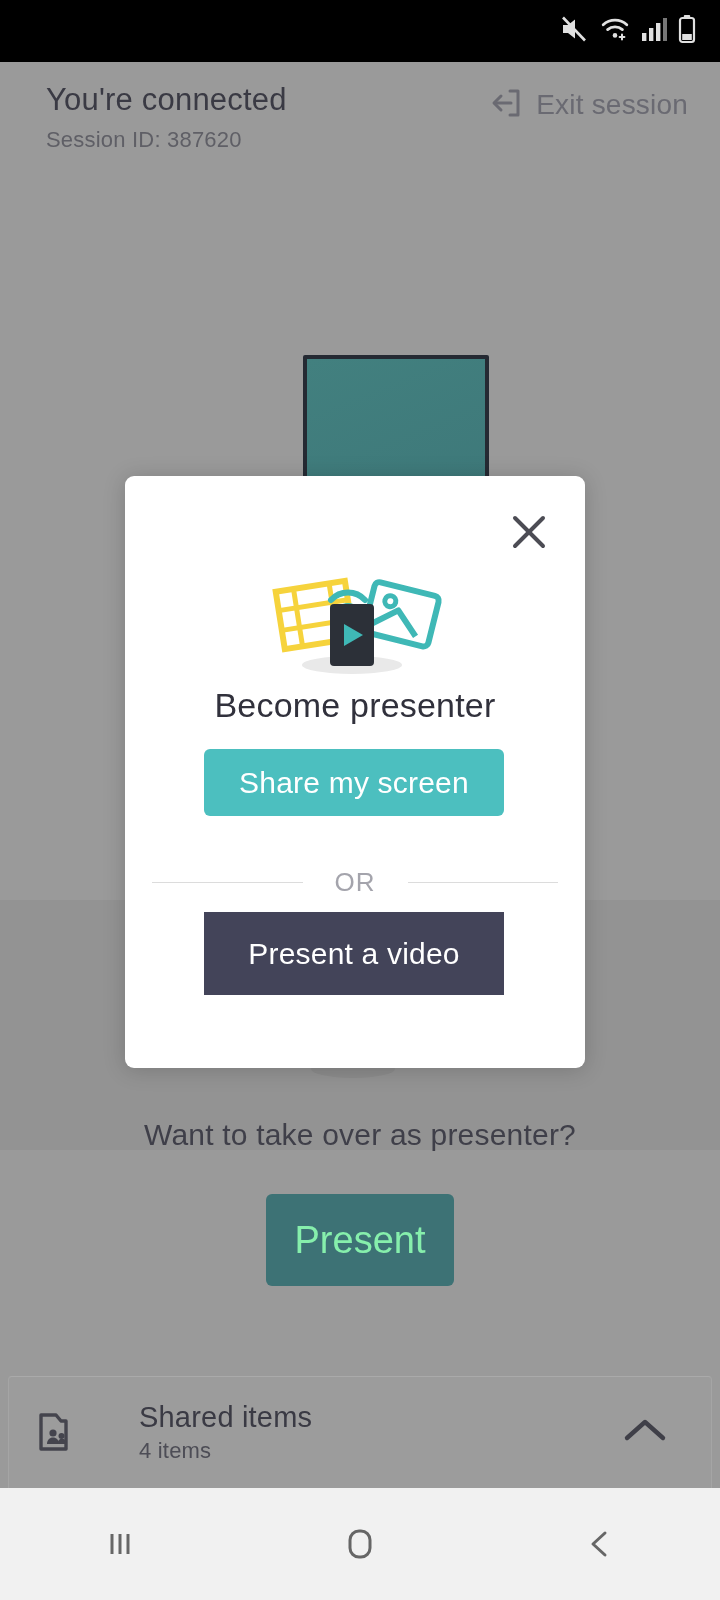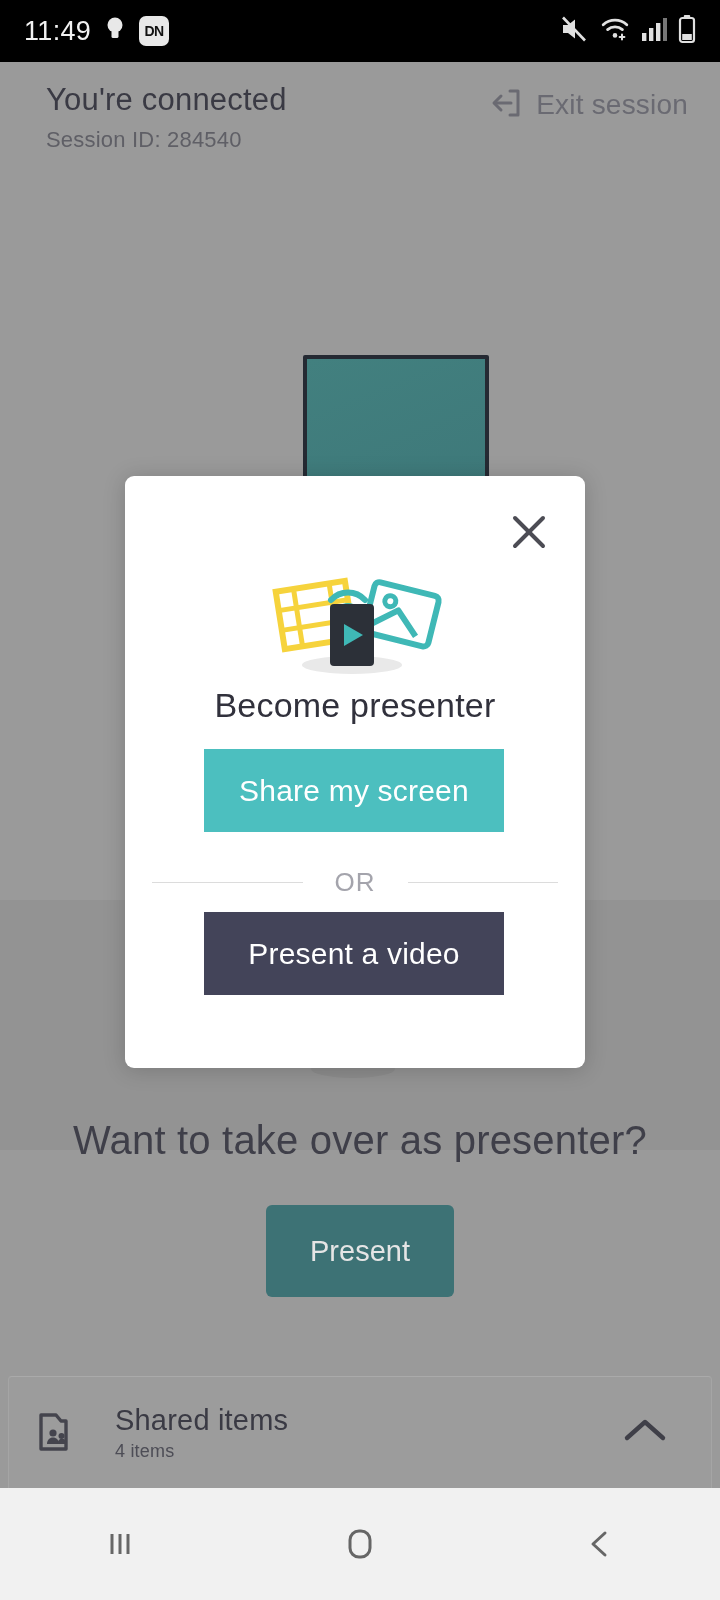--- a/index.html
+++ b/index.html
@@ -101,51 +101,52 @@
     transform:skewY(-7deg);
   }
   #wifi-arcs { position:absolute; left:228px; top:404px; }
 
   
   #takeover-section {
     position:absolute; left:0; top:1118px;
     width:720px; text-align:center;
   }
   #takeover-text {
-    font-size:40px; color:#3f3f49; letter-spacing:.2px;
+    font-size:30px; color:#3f3f49; letter-spacing:.2px;
   }
   #present-button {
     display:inline-block; margin-top:42px;
     width:188px; height:92px; line-height:92px;
-    background:#3d7275; color:#e5e5e5;
-    font-size:29px; border-radius:6px;
+    background:#3d7275; color:#86efac;
+    font-size:38px; border-radius:6px;
     border:none; cursor:pointer;
     font-family:"Liberation Sans", sans-serif;
   }
 
   
   #shared-items-sheet {
     position:absolute; left:8px; bottom:112px;
     width:704px; height:112px;
     background:#9c9c9c;
     border-top:1px solid #aaa;
     border-left:1px solid #a5a5a5;
     border-right:1px solid #a5a5a5;
     border-radius:4px 4px 0 0;
     display:flex; align-items:center;
     padding:0 28px;
     cursor:pointer;
+    gap:24px;
   }
   #shared-folder-icon { flex:0 0 auto; margin-right:26px; }
   #shared-items-texts { flex:1 1 auto; }
   #shared-items-title {
     font-size:29px; color:#3a3a44; letter-spacing:.2px;
   }
   #shared-items-count {
-    font-size:18px; color:#4d4d56; margin-top:4px; letter-spacing:.2px;
+    font-size:22px; color:#4d4d56; margin-top:4px; letter-spacing:.2px;
   }
   #shared-items-chevron { flex:0 0 auto; margin-right:14px; }
 
   
   #nav-bar {
     position:absolute; left:0; bottom:0;
     width:720px; height:112px;
     background:#f1f1f1;
     display:flex; align-items:center; justify-content:space-around;
   }
@@ -175,23 +176,23 @@
     width:460px; height:112px;
     display:flex; align-items:center; justify-content:center;
   }
   #modal-title {
     position:absolute; left:0; top:210px;
     width:460px; text-align:center;
     font-size:34px; color:#31313c; letter-spacing:.2px;
   }
   #share-screen-button {
     position:absolute; left:79px; top:273px;
-    width:300px; height:83px;
+    width:300px; height:67px;
     background:#4cbfbf; color:#ffffff;
-    font-size:30px; border:none; border-radius:0;
+    font-size:30px; border:none; border-radius:6px;
     cursor:pointer; letter-spacing:.2px;
     font-family:"Liberation Sans", sans-serif;
   }
   #or-divider {
     position:absolute; left:27px; top:386px;
     width:406px; height:40px;
     display:flex; align-items:center; gap:32px;
   }
   .or-rule { flex:1 1 auto; height:1px; background:#dcdcdc; }
   #or-label { font-size:26px; color:#a4a4ac; letter-spacing:1px; }
@@ -203,30 +204,20 @@
     cursor:pointer; letter-spacing:.2px;
     font-family:"Liberation Sans", sans-serif;
   }
 </style>
 </head>
 <body>
 
 <div id="screen">
 
   <div id="status-bar">
-    <div id="status-left">
-      <span id="clock">11:49</span>
-      <span class="sb-ico">
-        <svg width="20" height="28" viewBox="0 0 20 28">
-          <circle cx="10" cy="10" r="7.5" fill="#e8e8e8"></circle>
-          <rect x="6.5" y="16" width="7" height="7" rx="1.6" fill="#e8e8e8"></rect>
-        </svg>
-      </span>
-      <span id="dn-badge">DN</span>
-    </div>
     <div id="status-right">
       <span class="sb-ico">
         <svg width="30" height="30" viewBox="0 0 30 30">
           <path d="M4 11h5l7-5.5v19L9 19H4z" fill="#e0e0e0"></path>
           <line x1="4" y1="3.5" x2="26" y2="26.5" stroke="#e0e0e0" stroke-width="2.6"></line>
         </svg>
       </span>
       <span class="sb-ico">
         <svg width="30" height="30" viewBox="0 0 30 30">
           <path d="M3.2 10.8a17.5 17.5 0 0 1 23.6 0" stroke="#e0e0e0" stroke-width="2.8" fill="none" stroke-linecap="round"></path>
@@ -249,21 +240,21 @@
           <rect x="2" y="4" width="14" height="24" rx="2.4" fill="none" stroke="#e0e0e0" stroke-width="2.2"></rect>
           <rect x="4.2" y="20" width="9.6" height="6" fill="#e0e0e0"></rect>
         </svg>
       </span>
     </div>
   </div>
 
   <div id="app-header">
     <div id="header-titles">
       <div id="connected-title">You're connected</div>
-      <div id="session-id">Session ID: 284540</div>
+      <div id="session-id">Session ID: 387620</div>
     </div>
     <div id="exit-session">
       <span>
         <svg width="34" height="34" viewBox="0 0 34 34">
           <path d="M20 5h8v24h-8" fill="none" stroke="#6a6a72" stroke-width="3" stroke-linecap="round" stroke-linejoin="round"></path>
           <line x1="21" y1="17" x2="5" y2="17" stroke="#6a6a72" stroke-width="3" stroke-linecap="round"></line>
           <polyline points="11,10 4,17 11,24" fill="none" stroke="#6a6a72" stroke-width="3" stroke-linecap="round" stroke-linejoin="round"></polyline>
         </svg>
       </span>
       <span id="exit-session-label">Exit session</span>

